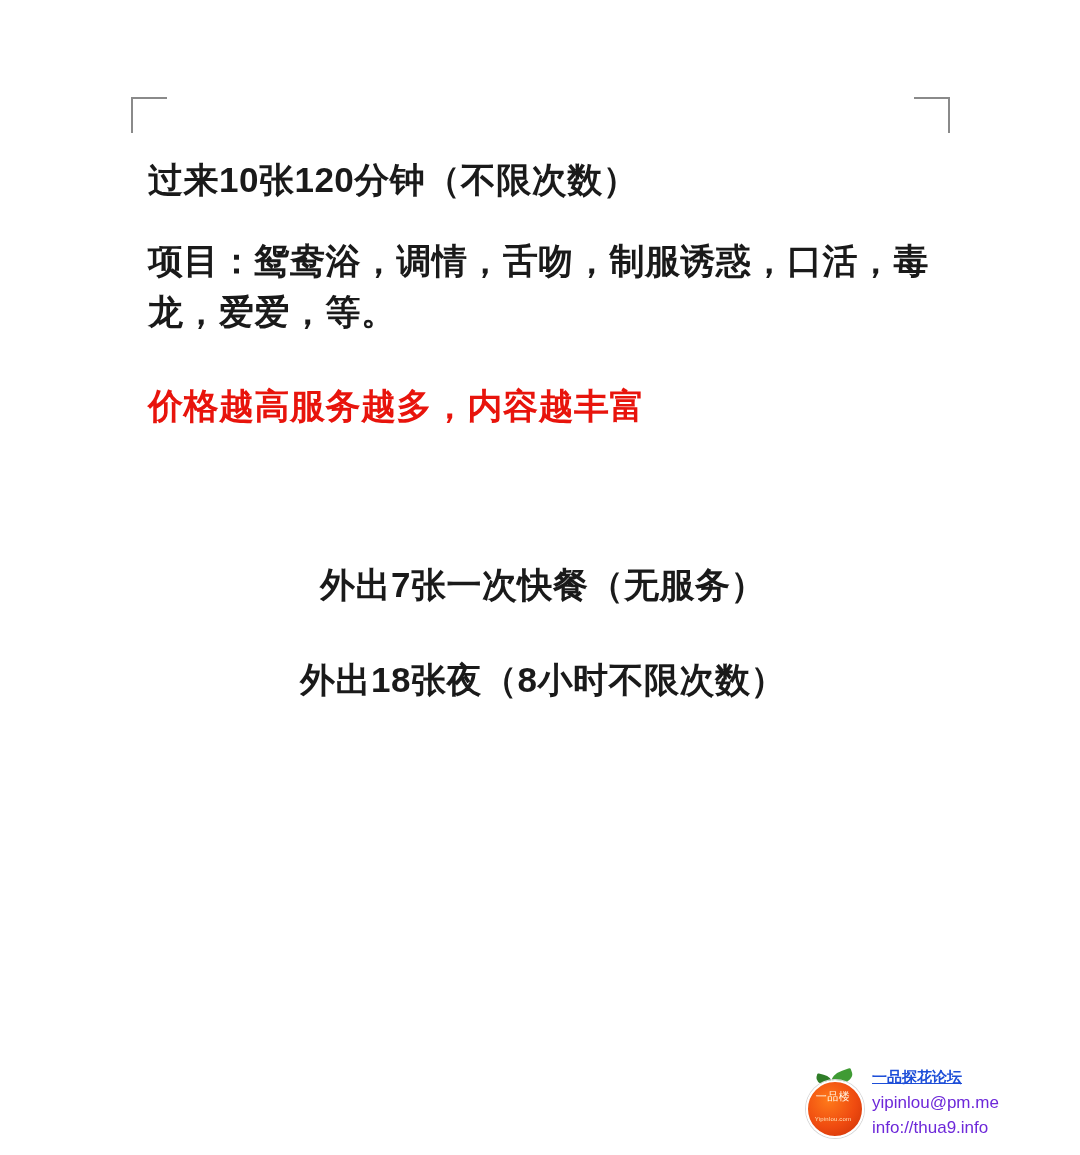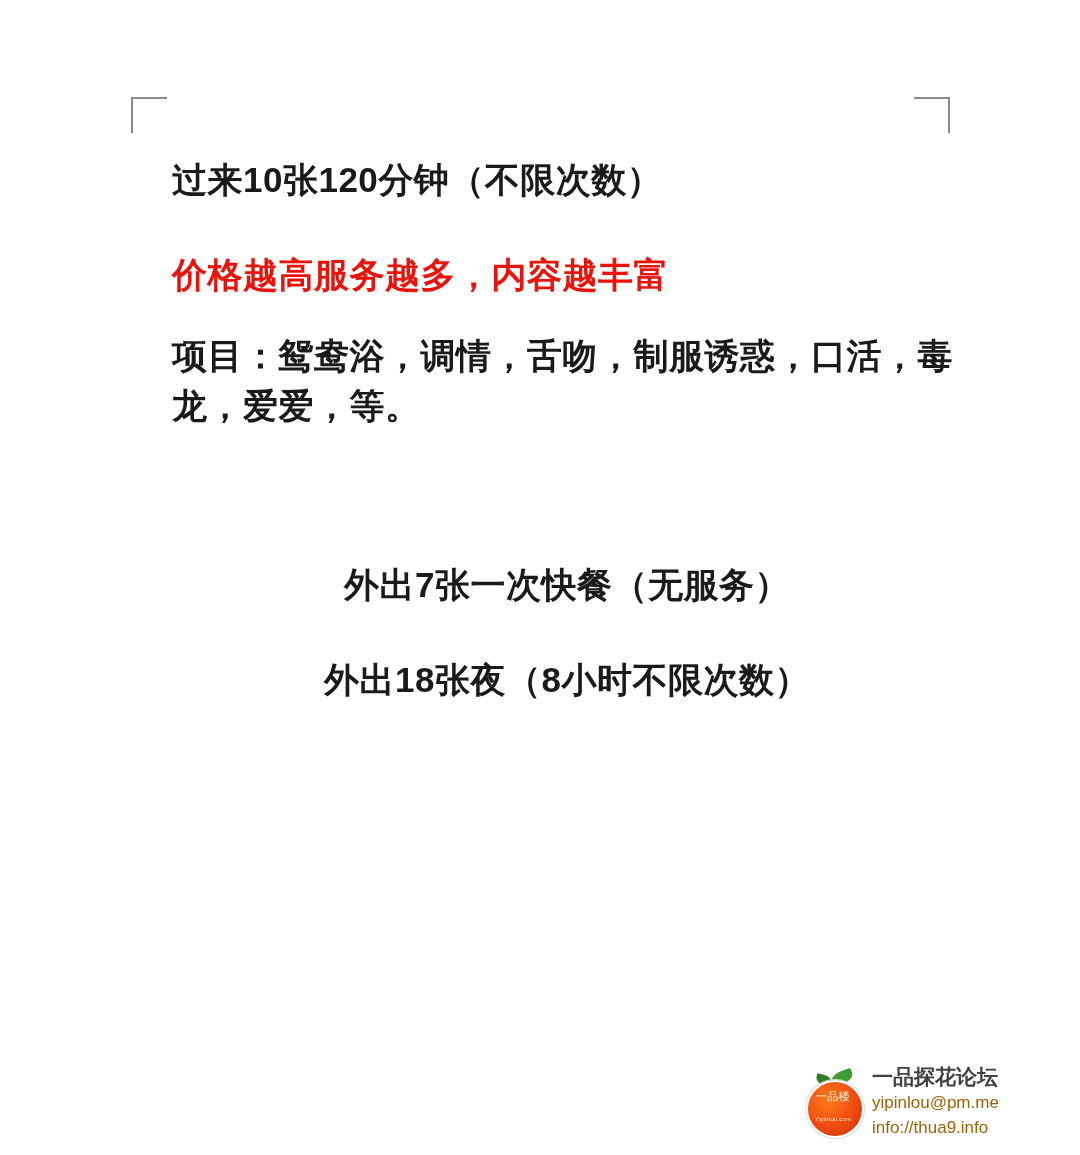--- a/index.html
+++ b/index.html
@@ -38,21 +38,21 @@
   }
   .crop-mark.tr {
     left: 914px;
     top: 97px;
     border-right: 2px solid #8a8a8a;
     border-top: 2px solid #8a8a8a;
   }
 
   .content {
     position: absolute;
-    left: 172px;
+    left: 148px;
     top: 155px;
     width: 790px;
   }
 
   .para {
     font-size: 35px;
     line-height: 1.45;
     color: #1a1a1a;
     margin: 0 0 30px 0;
     font-weight: 600;
@@ -149,48 +149,49 @@
     font-size: 6px;
     line-height: 7px;
     letter-spacing: 0.2px;
   }
 
   .wm-lines {
     margin-left: 6px;
     padding-top: 4px;
   }
   .wm-title {
-    font-size: 21px;
+    font-size: 15px;
     font-weight: 700;
-    color: #404040;
+    color: #1d4ed8;
     line-height: 26px;
     white-space: nowrap;
+    text-decoration: underline;
   }
   .wm-mail, .wm-url {
     font-size: 17px;
-    color: #a16207;
+    color: #6d28d9;
     line-height: 25px;
     white-space: nowrap;
   }
 </style>
 </head>
 <body>
 
 <div class="page">
 
   <div class="crop-mark tl"></div>
   <div class="crop-mark tr"></div>
 
   <div class="content">
 
     <p class="para">过来10张120分钟（不限次数）</p>
 
+    <p class="para">项目：鸳鸯浴，调情，舌吻，制服诱惑，口活，毒龙，爱爱，等。</p>
+
     <p class="para highlight">价格越高服务越多，内容越丰富</p>
-
-    <p class="para">项目：鸳鸯浴，调情，舌吻，制服诱惑，口活，毒龙，爱爱，等。</p>
 
     <div class="spacer"></div>
 
     <p class="para item">外出7张一次快餐（无服务）</p>
 
 
     <p class="para item">外出18张夜（8小时不限次数）</p>
 
 
   </div>

